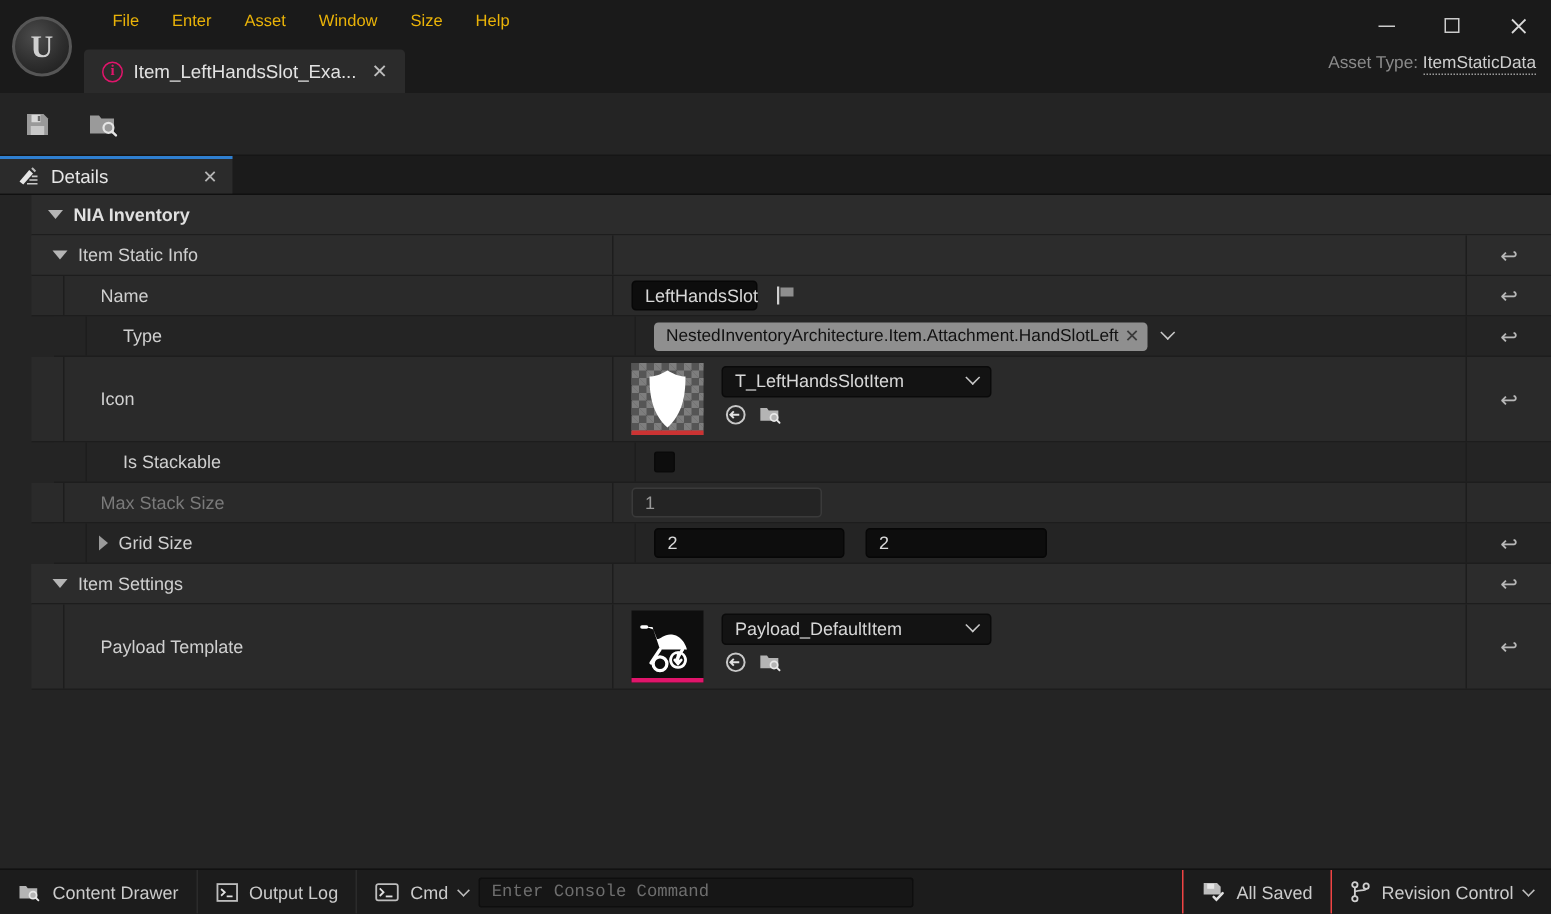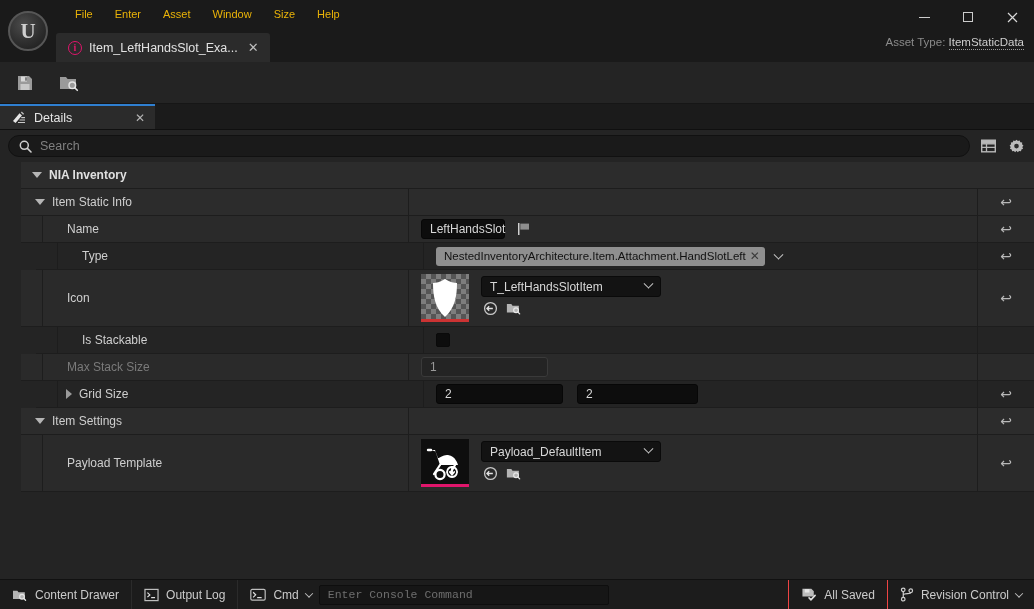--- a/index.html
+++ b/index.html
@@ -381,42 +381,20 @@
       <path d="M10.3 1 L12.6 3.3" stroke="#bbb" stroke-width="1.4"></path>
       <path d="M7 11.5 H14 M8.6 9 H14 M10.2 6.6 H14" stroke="#c9c9c9" stroke-width="1.1"></path>
     </svg>
     <span>Details</span>
     <span class="ptab-close">✕</span>
   </div>
 </div>
 
 <div class="details-body">
 
-  <div class="searchrow">
-    <div class="searchbox">
-      <svg width="13" height="13" viewBox="0 0 13 13">
-        <circle cx="5.3" cy="5.3" r="4" fill="none" stroke="#cfcfcf" stroke-width="1.5"></circle>
-        <path d="M8.4 8.4 L12 12" stroke="#cfcfcf" stroke-width="1.6" stroke-linecap="round"></path>
-      </svg>
-      <input type="text" placeholder="Search" style="">
-    </div>
-    <div class="srch-btn">
-      <svg width="15" height="14" viewBox="0 0 15 14">
-        <rect x="0.7" y="1.2" width="13.6" height="11.6" fill="none" stroke="#b8b8b8" stroke-width="1.4"></rect>
-        <path d="M0.7 4.8 H14.3 M0.7 8.4 H14.3 M5.5 4.8 V12.8" stroke="#b8b8b8" stroke-width="1.3"></path>
-        <rect x="0.7" y="1.2" width="13.6" height="3.6" fill="#b8b8b8"></rect>
-      </svg>
-    </div>
-    <div class="srch-btn">
-      <svg width="15" height="15" viewBox="0 0 16 16">
-        <path d="M8 0.8 L9.5 2.2 L11.4 1.6 L12.1 3.5 L14.1 3.7 L13.9 5.7 L15.4 6.9 L14.2 8.5 L15 10.3 L13.2 11.1 L12.8 13.1 L10.8 12.8 L9.3 14.1 L8 12.6 L6.6 14 L5.2 12.7 L3.3 13.1 L2.9 11.1 L1 10.3 L1.8 8.5 L0.7 6.9 L2.2 5.7 L2 3.7 L4 3.5 L4.7 1.6 L6.5 2.2 Z" fill="#bbbbbb"></path>
-        <circle cx="8" cy="7.5" r="2.5" fill="#2a2a2a"></circle>
-      </svg>
-    </div>
-  </div>
 
   <div class="proptree">
 
     <div class="cat-row">
       <span class="tri"></span>
       <span>NIA Inventory</span>
     </div>
 
     <div class="prow sub-header">
       <div class="lcol" style="background:#2c2c2c;">

